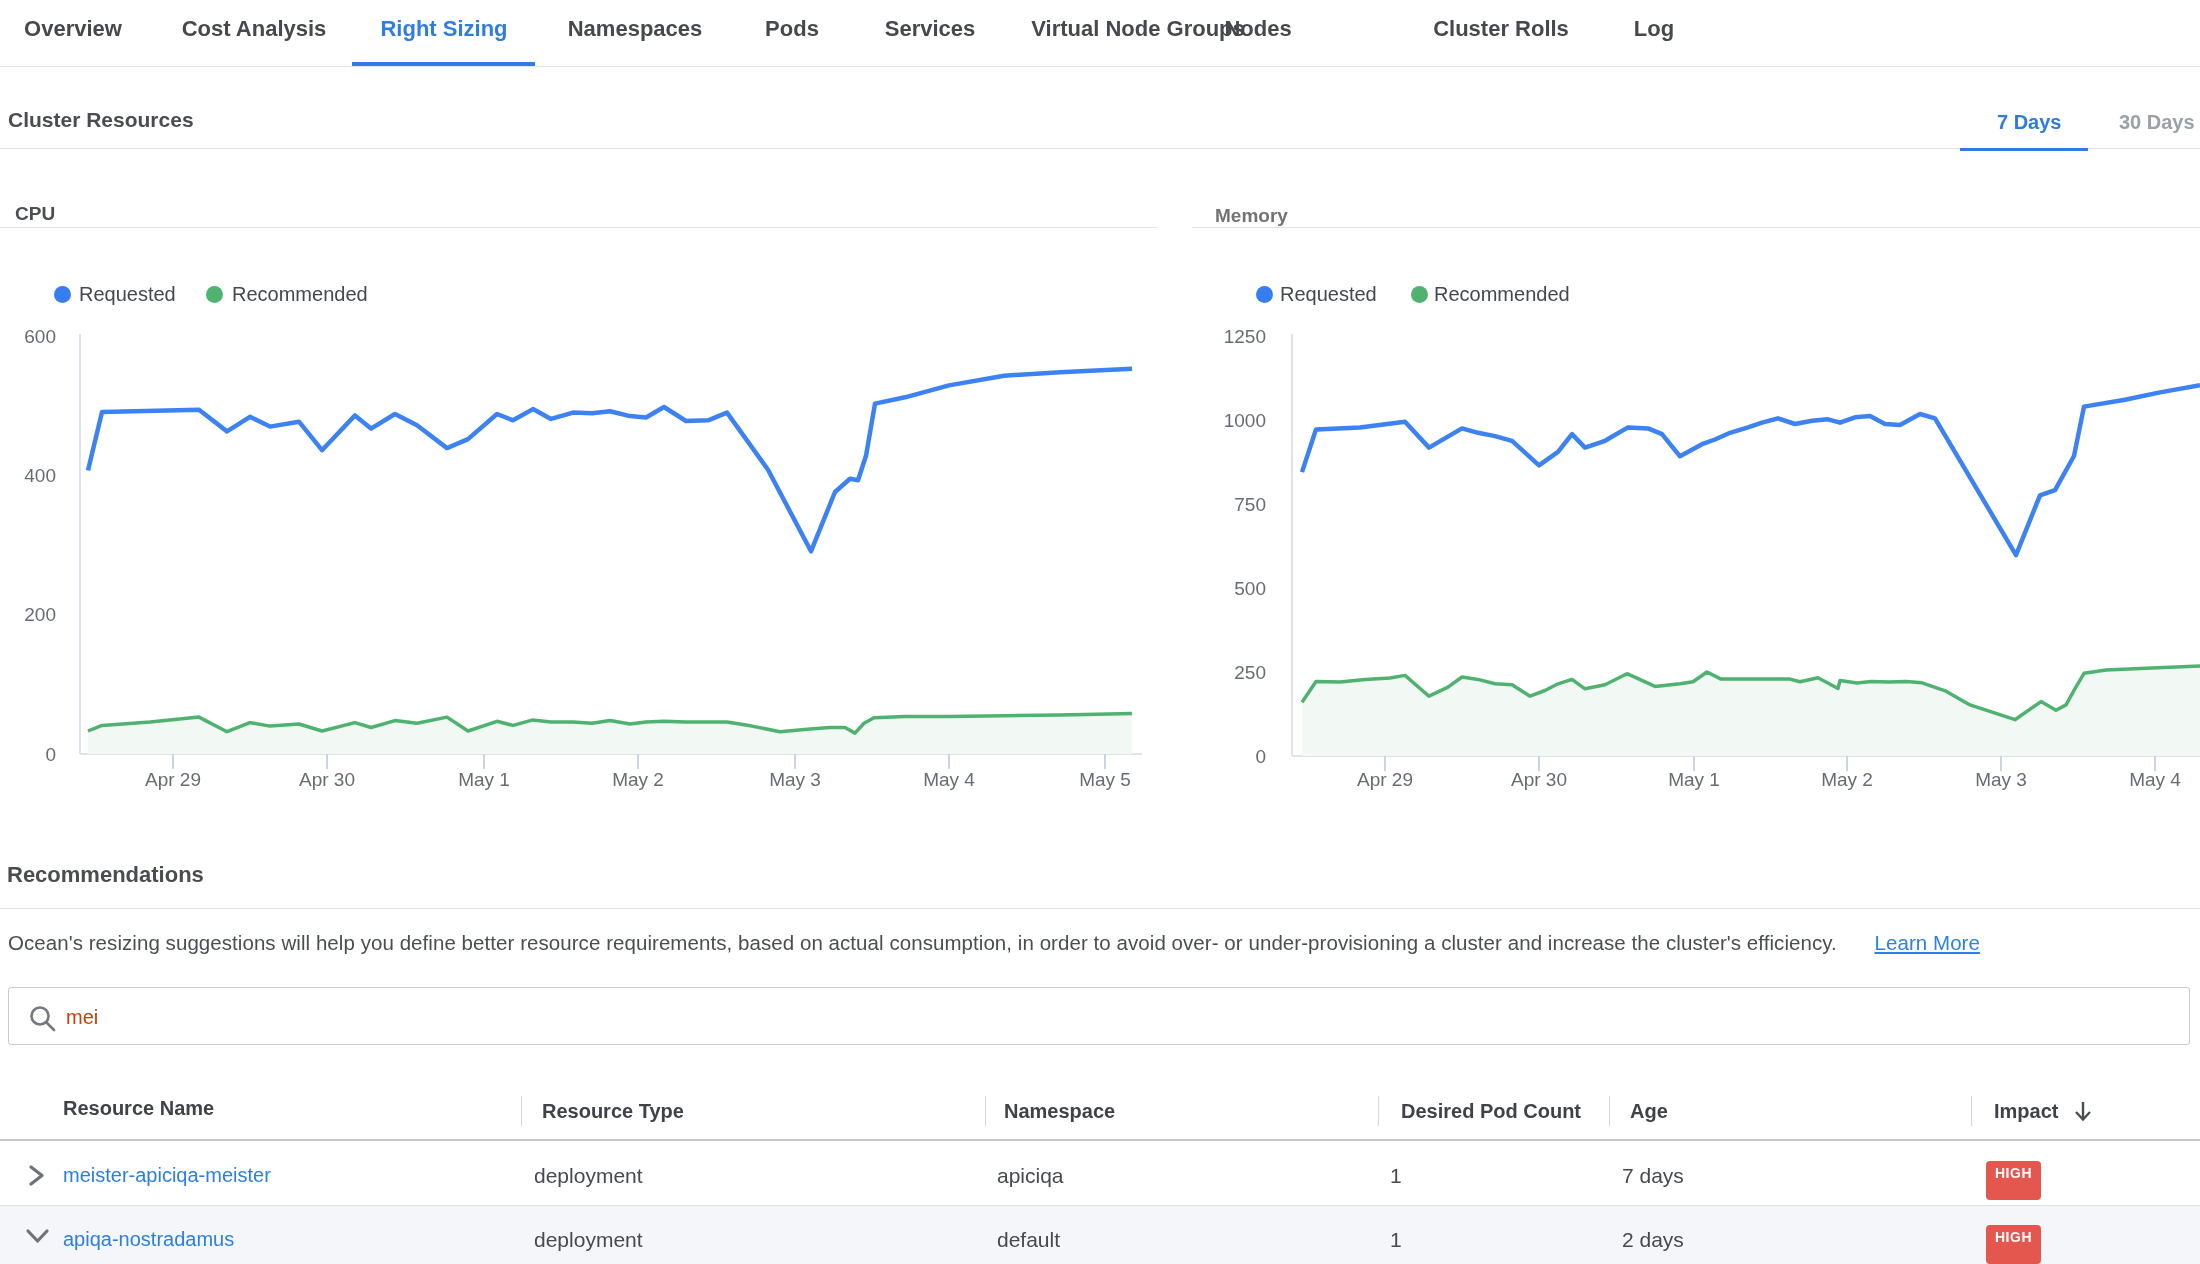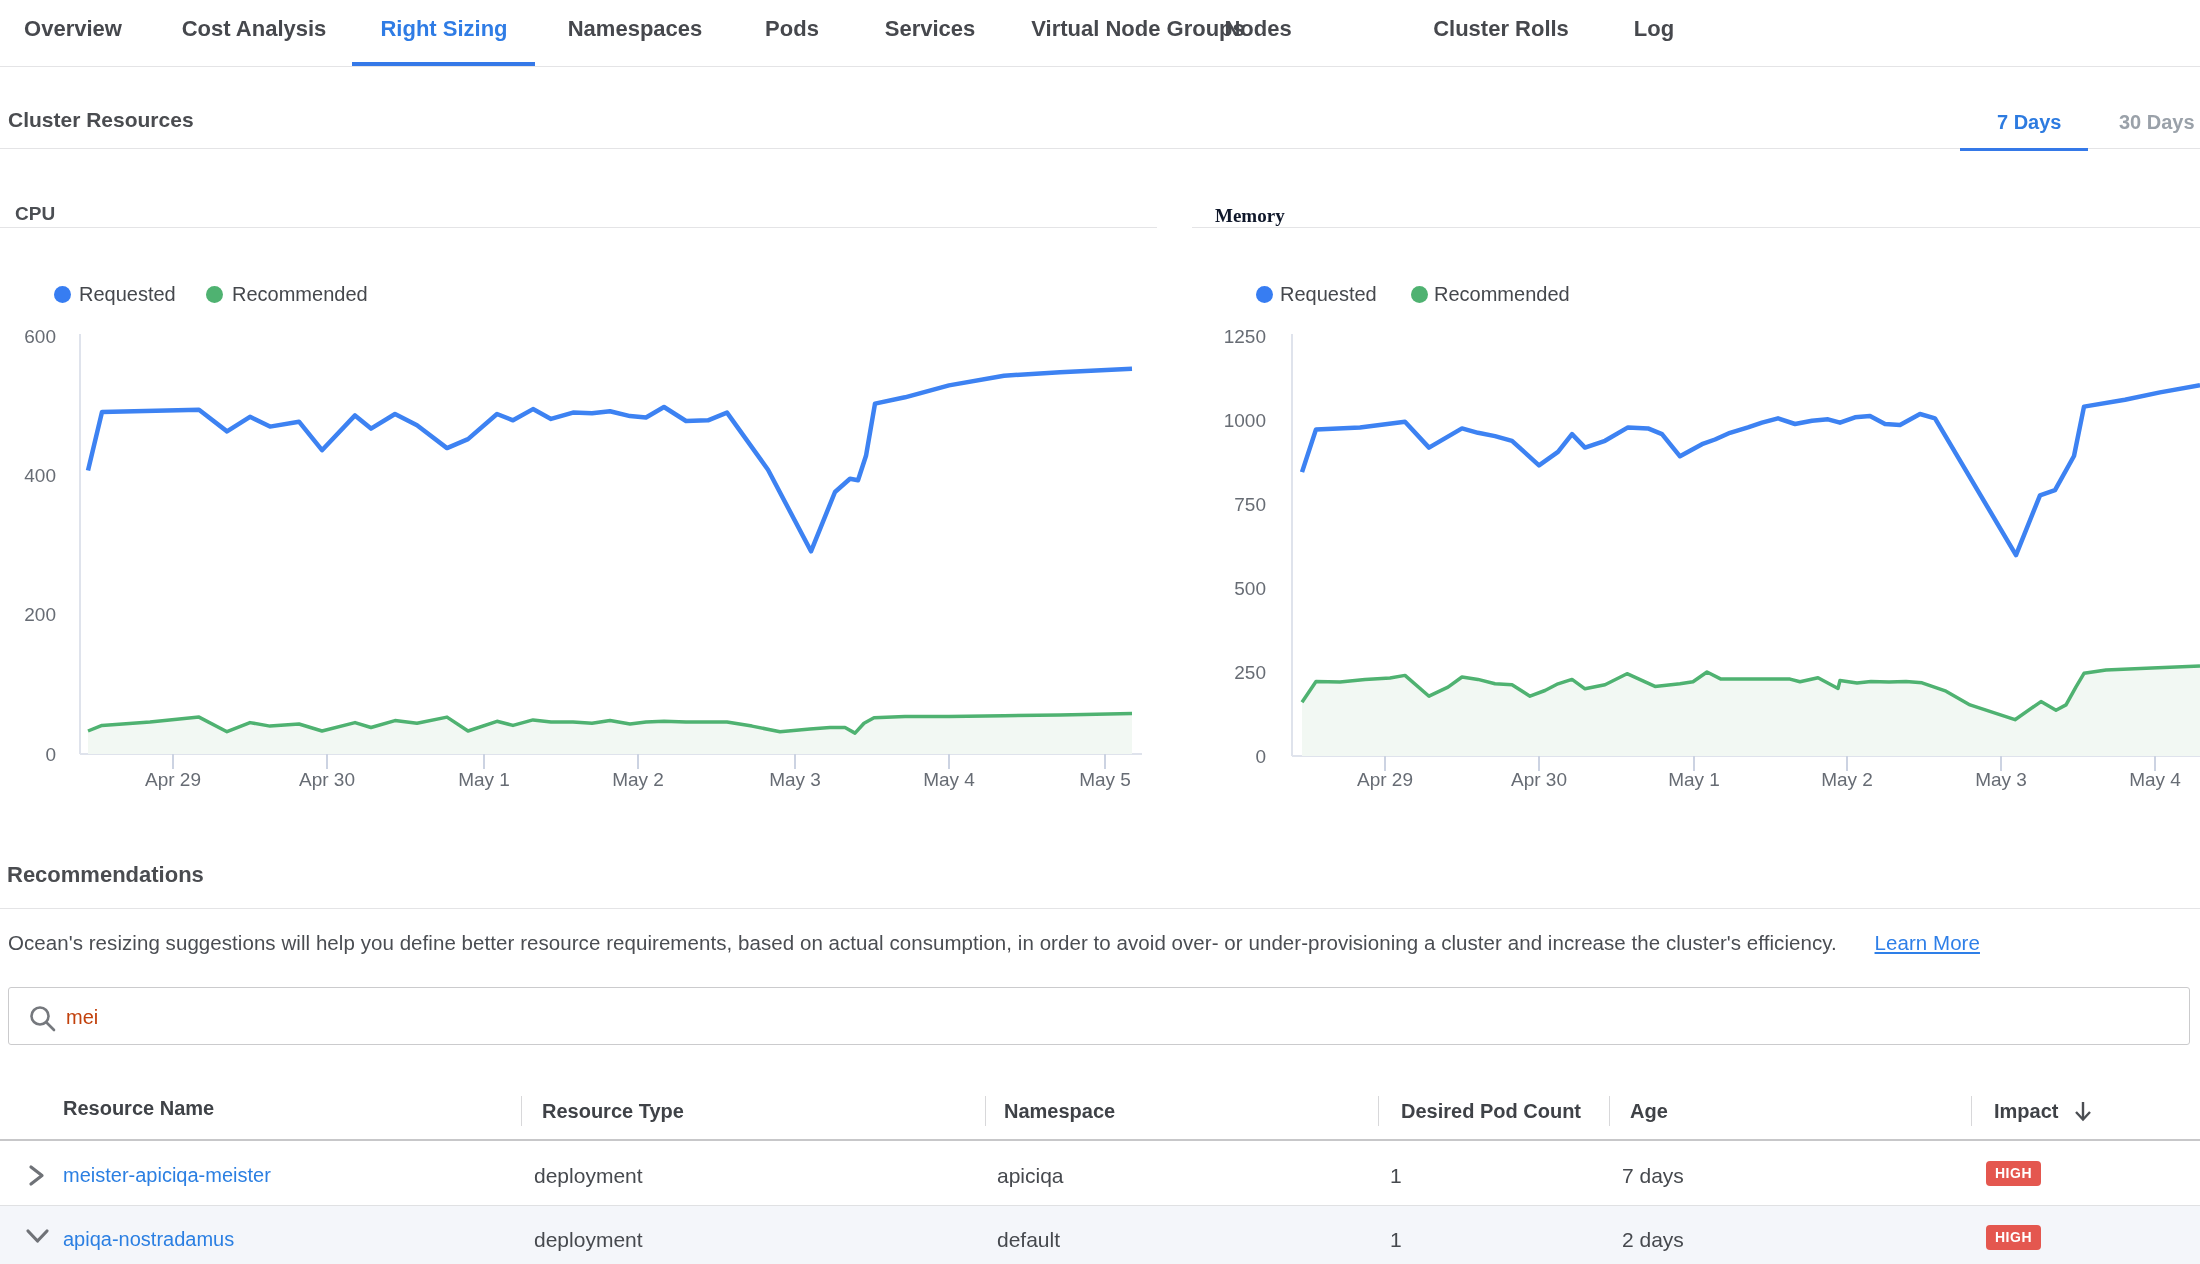--- a/index.html
+++ b/index.html
@@ -4,21 +4,21 @@
 <style>
 * { margin:0; padding:0; box-sizing:border-box; }
 html,body { width:2200px; height:1264px; background:#fff; font-family:"Liberation Sans",sans-serif; overflow:hidden; position:relative; }
 .abs { position:absolute; }
 .tab { position:absolute; top:16px; font-size:22px; font-weight:700; color:#46484d; white-space:nowrap; transform:translateX(-50%); }
 .hline { position:absolute; height:1px; background:#e4e4e6; }
 .sep { position:absolute; width:1px; height:30px; background:#d8d8da; top:1096px; }
 .hdr { position:absolute; font-size:20px; font-weight:700; color:#3f4247; white-space:nowrap; }
 .cell { position:absolute; font-size:21px; color:#46494e; white-space:nowrap; }
 .link { position:absolute; font-size:20px; color:#2b7fe2; white-space:nowrap; }
-.badge { position:absolute; width:55px; height:25px; background:#e4574f; border-radius:4px; color:#fff; font-size:14px; font-weight:700; text-align:center; line-height:25px; letter-spacing:0.5px; }
+.badge { position:absolute; width:55px; height:39px; background:#e4574f; border-radius:4px; color:#fff; font-size:14px; font-weight:700; text-align:center; line-height:25px; letter-spacing:0.5px; }
 .axlabel { font-size:19px; fill:#676c74; }
 </style>
 </head>
 <body>
 
 <span class="tab" style="left:73px;">Overview</span>
 <span class="tab" style="left:254px;">Cost Analysis</span>
 <span class="tab" style="left:444px; color:#2f7ce5;">Right Sizing</span>
 <span class="tab" style="left:635px;">Namespaces</span>
 <span class="tab" style="left:792px;">Pods</span>
@@ -31,21 +31,21 @@
 <div class="abs" style="left:352px; top:62px; width:183px; height:4px; background:#3579e8;"></div>
 
 <div class="abs" style="left:8px; top:108px; font-size:21px; font-weight:700; color:#4a4c50;">Cluster Resources</div>
 <div class="abs" style="left:1997px; top:111px; font-size:20px; font-weight:700; color:#2d7be0;">7 Days</div>
 <div class="abs" style="left:2119px; top:111px; font-size:20px; font-weight:700; color:#9aa1a9;">30 Days</div>
 <div class="hline" style="left:0; top:148px; width:2200px;"></div>
 <div class="abs" style="left:1960px; top:148px; width:128px; height:3px; background:#3579e8;"></div>
 
 <div class="abs" style="left:15px; top:203px; font-size:19px; font-weight:700; color:#4b4e53;">CPU</div>
 <div class="hline" style="left:0; top:227px; width:1157px;"></div>
-<div class="abs" style="left:1215px; top:205px; font-size:19px; font-weight:700; color:#0f172a;font-family:Liberation Serif, serif;">Memory</div>
+<div class="abs" style="left:1215px; top:205px; font-size:19px; font-weight:700; color:#737373;">Memory</div>
 <div class="hline" style="left:1192px; top:227px; width:1008px;"></div>
 
 <div class="abs" style="left:54px; top:286px; width:17px; height:17px; border-radius:50%; background:#377df2;"></div>
 <div class="abs" style="left:79px; top:283px; font-size:20px; color:#45484d;">Requested</div>
 <div class="abs" style="left:206px; top:286px; width:17px; height:17px; border-radius:50%; background:#4fb271;"></div>
 <div class="abs" style="left:232px; top:283px; font-size:20px; color:#45484d;">Recommended</div>
 
 <div class="abs" style="left:1256px; top:286px; width:17px; height:17px; border-radius:50%; background:#377df2;"></div>
 <div class="abs" style="left:1280px; top:283px; font-size:20px; color:#45484d;">Requested</div>
 <div class="abs" style="left:1411px; top:286px; width:17px; height:17px; border-radius:50%; background:#4fb271;"></div>

